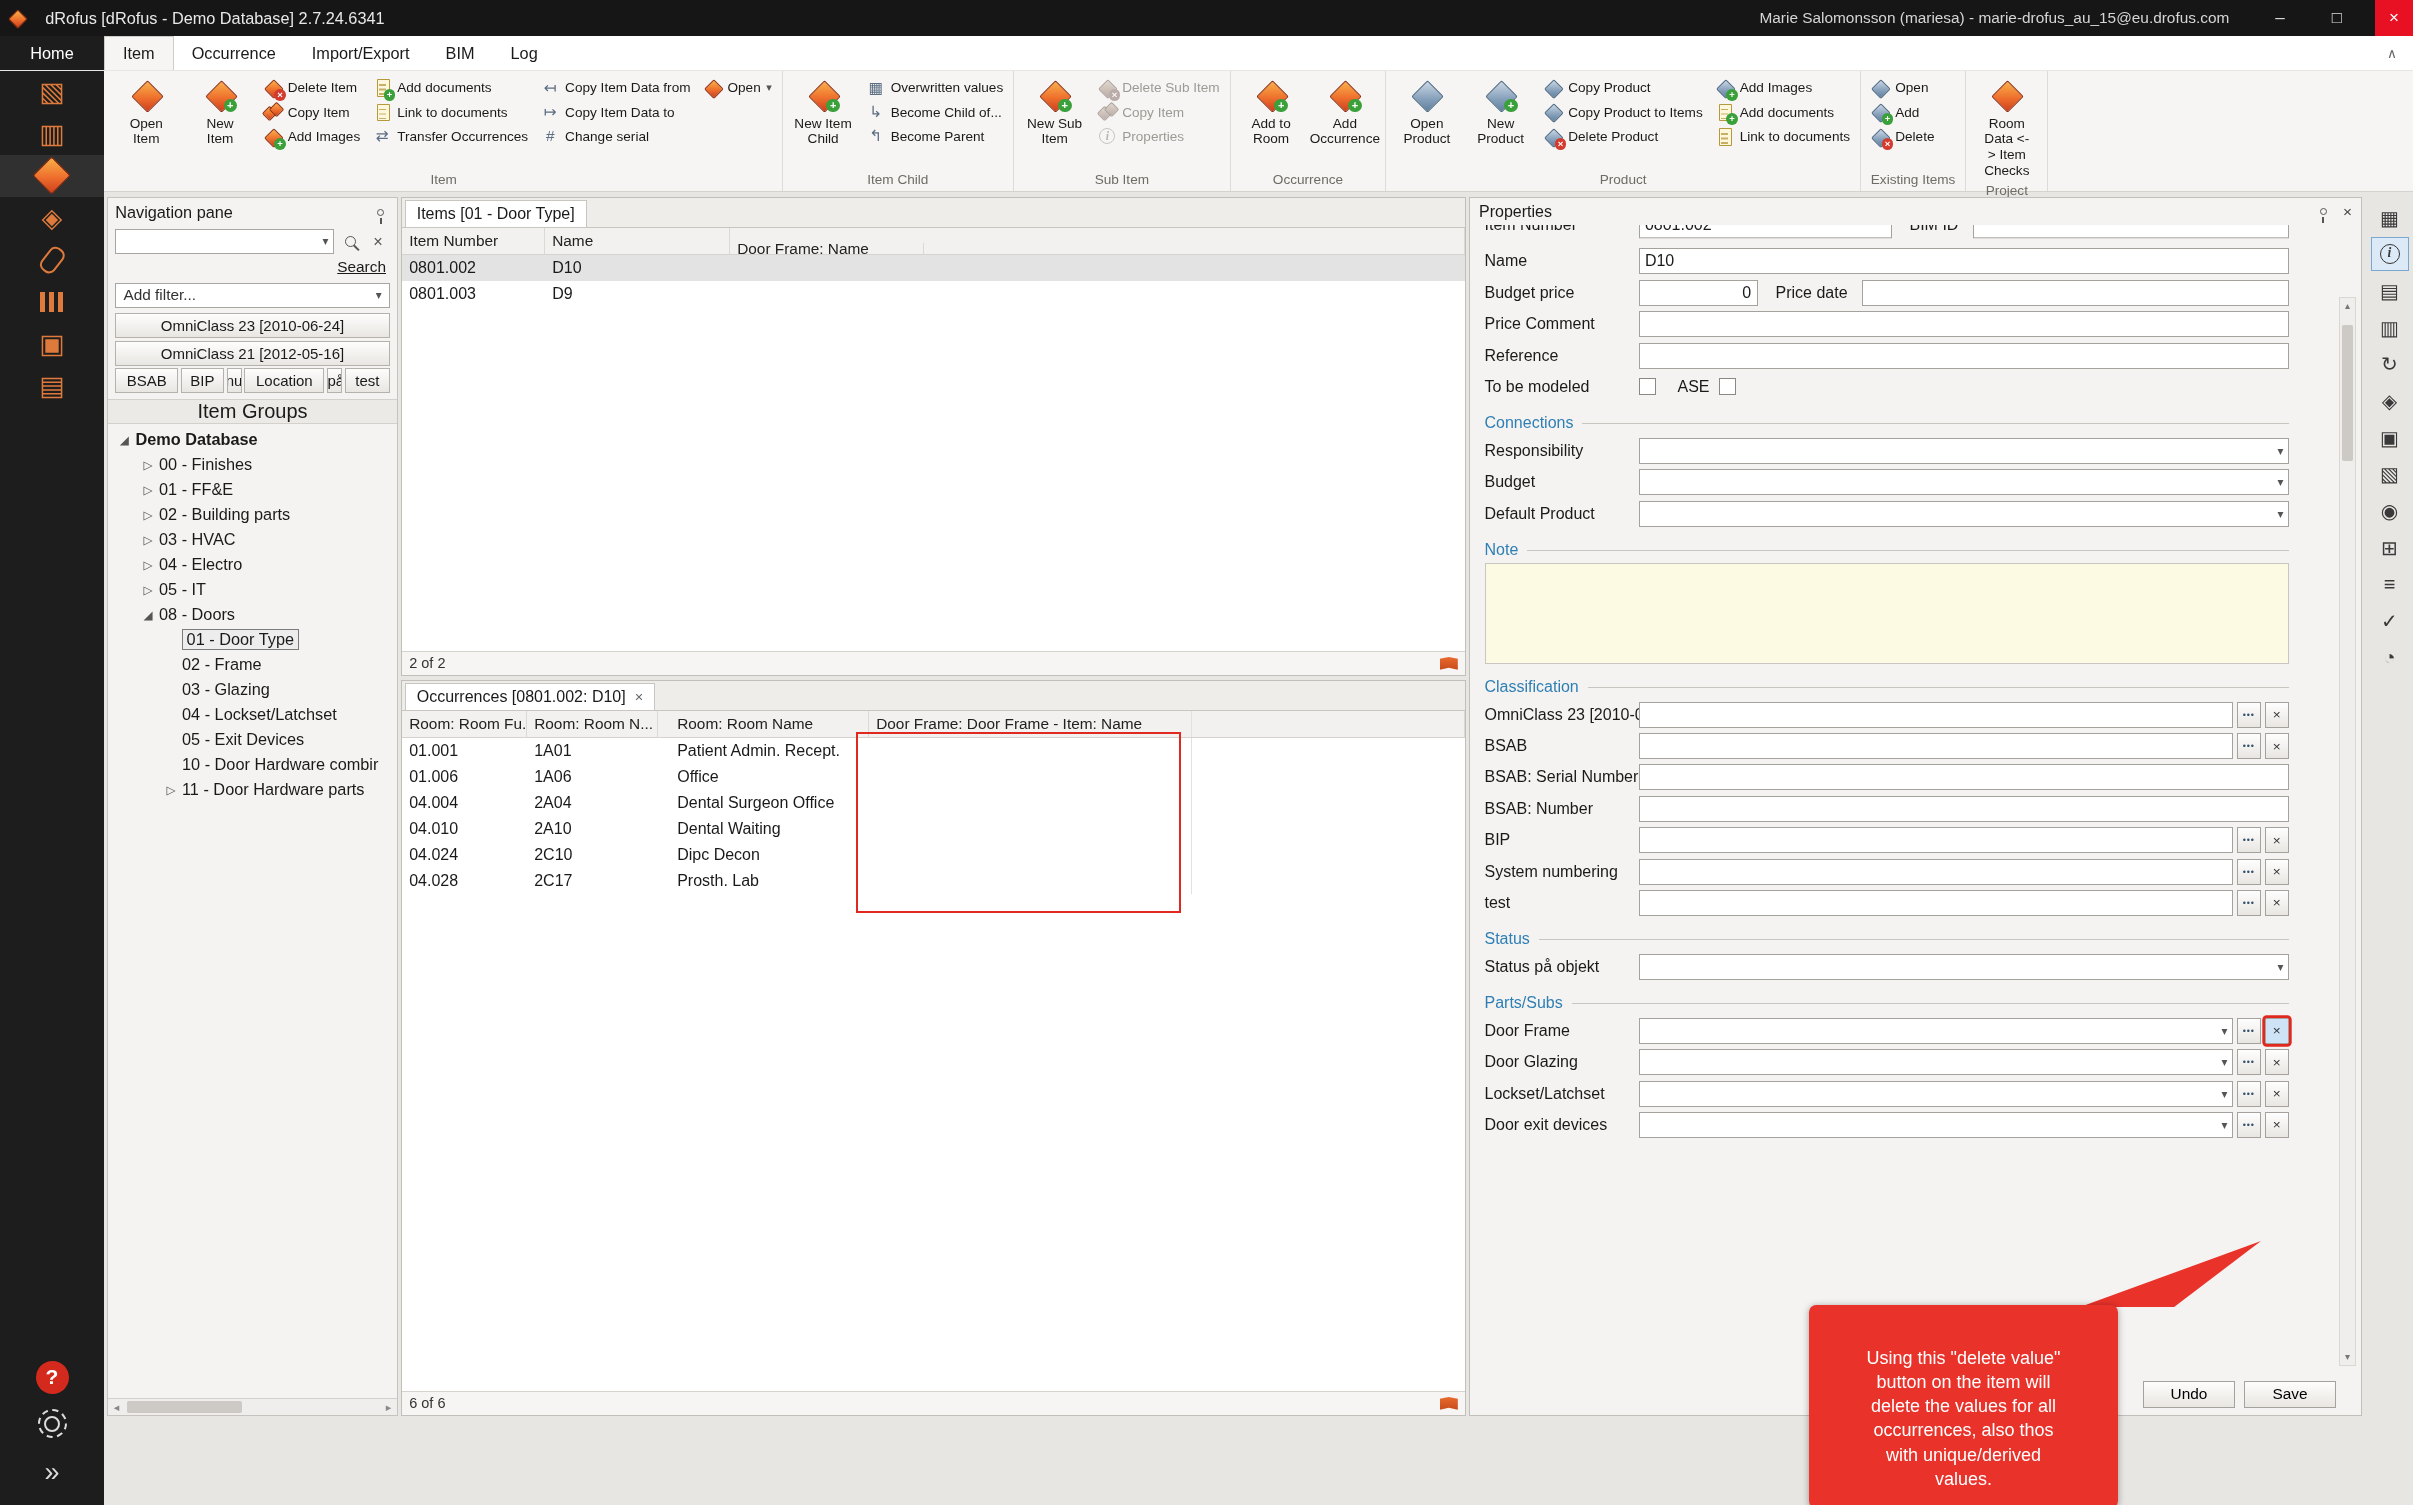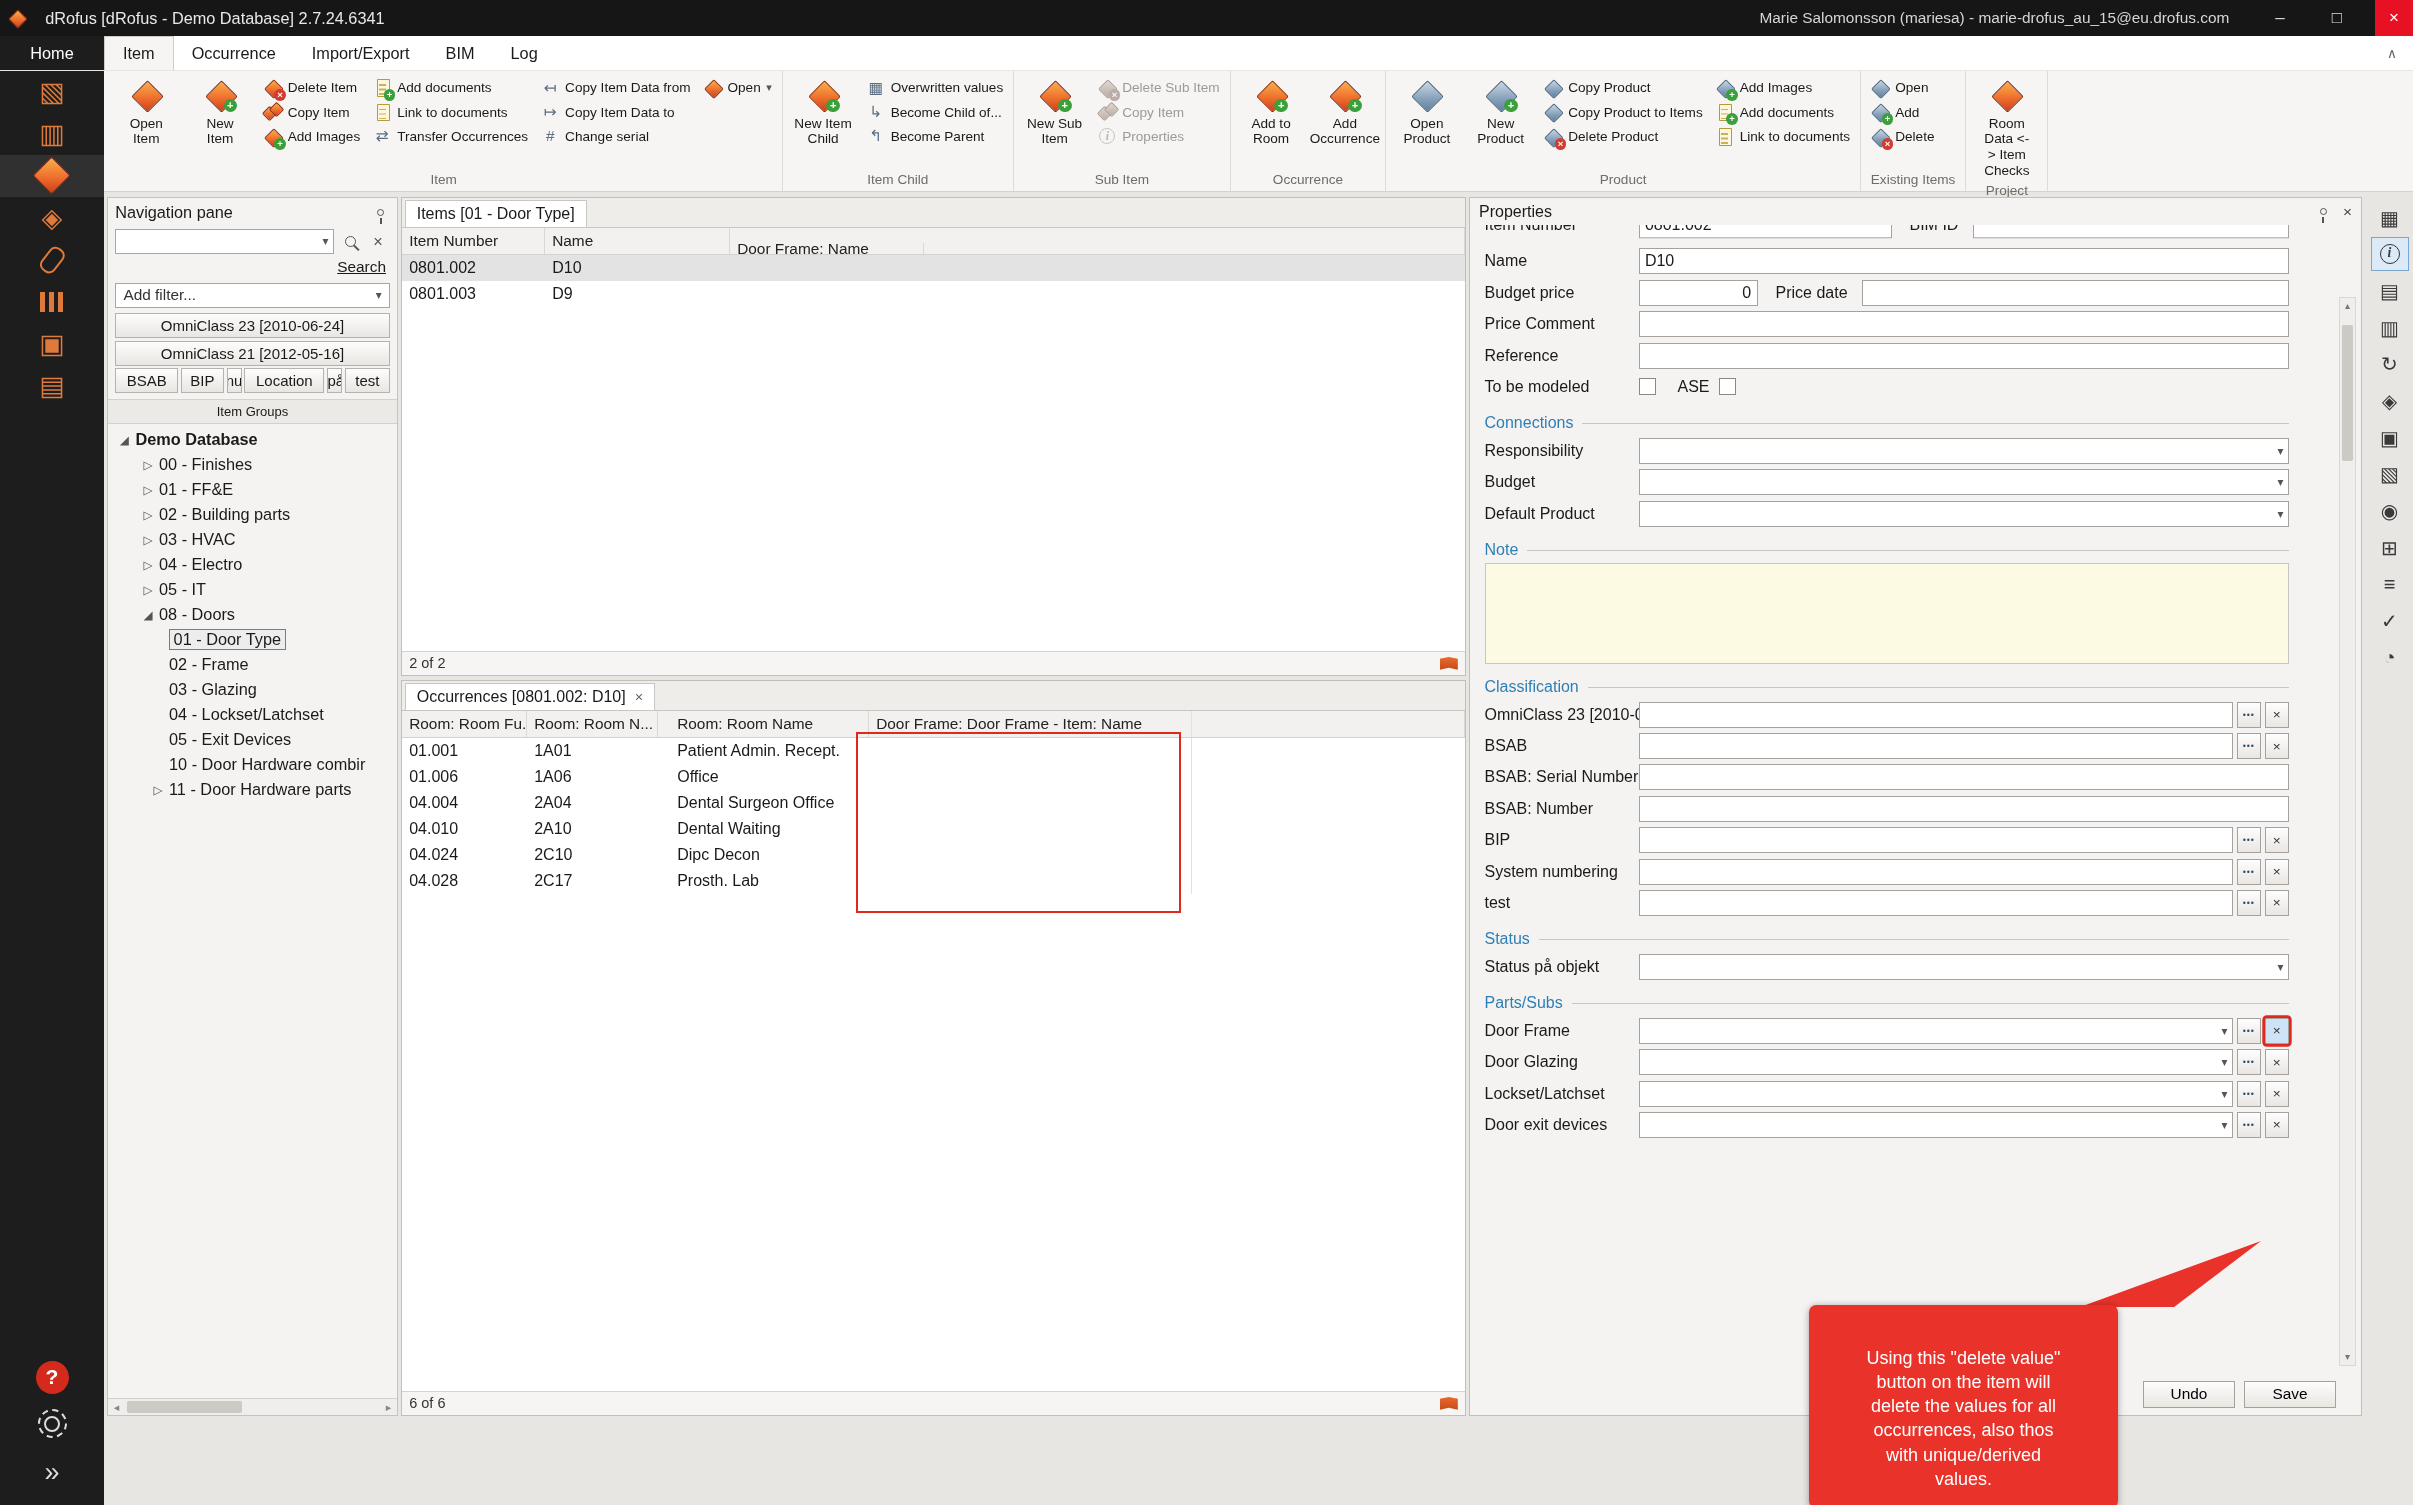--- a/index.html
+++ b/index.html
@@ -78,25 +78,25 @@
   .mag::after { content:""; position:absolute; width:7.2px; height:1.8px; background:#555; transform:rotate(45deg); right:-5.4px; bottom:-2.7px; }
   .searchlink { text-align:right; padding:2.7px 11px 4.5px; text-decoration:underline; font-size:15.4px; color:#1a1a1a; }
   .addfilter { margin:1.8px 7.2px 3.6px; height:25px; background:#fff; border:0.9px solid #a9a6a2; display:flex; align-items:center; padding:0 7.2px; font-size:15.4px; color:#333; }
   .addfilter .ddc { margin-left:auto; }
   .ddc { font-size:11.8px; color:#555; }
   .chips { display:flex; flex-wrap:wrap; gap:2.7px; padding:1.8px 7.2px 5.4px; }
   .chip { height:25px; display:flex; align-items:center; justify-content:center; background:linear-gradient(#fdfdfc,#e9e6e2); border:0.9px solid #b5b1ac; font-size:15px; padding:0 3.6px; white-space:nowrap; overflow:hidden; }
   .chip.full { flex:0 0 100%; }
   .chip.fx70 { flex:0 0 63px; } .chip.fx48 { flex:0 0 43px; } .chip.fx86 { flex:0 0 80px; } .chip.fx52 { flex:0 0 45px; }
   .chip.grow { flex:1; }
-  .groups-header { height:25px; background:#eceae6; border-top:0.9px solid #d4d1cd; border-bottom:0.9px solid #d4d1cd; display:flex; align-items:center; justify-content:center; font-size:13px; }
+  .groups-header { height:25px; background:#eceae6; border-top:0.9px solid #d4d1cd; border-bottom:0.9px solid #d4d1cd; display:flex; align-items:center; justify-content:center; font-size:20px; }
   .tree { flex:1; overflow:hidden; padding-top:3.6px; }
   .treeitem { height:25px; display:flex; align-items:center; font-size:16.3px; white-space:nowrap; overflow:hidden; }
   .arrow { width:22px; text-align:center; color:#555; font-size:11.8px; flex:none; }
-  .lvl0 { padding-left:5.4px; } .lvl1 { padding-left:29px; } .lvl2 { padding-left:39px; }
+  .lvl0 { padding-left:5.4px; } .lvl1 { padding-left:29px; } .lvl2 { padding-left:52px; }
   .treeitem.bold .tlabel { font-weight:bold; }
   .treeitem.selected .tlabel { background:#ededed; border:0.9px solid #7b7b7b; padding:0 3.6px; }
   .hscroll { height:17px; background:#f0eeec; border-top:0.9px solid #d4d1cd; display:flex; align-items:center; }
   .sarr { width:17px; text-align:center; color:#888; font-size:11px; }
   .htrack { flex:1; height:100%; position:relative; }
   .hthumb { position:absolute; left:1.8px; top:1.8px; height:12.7px; width:45%; background:#cdc9c4; border-radius:1.8px; }
 
   
   .panel { position:absolute; background:#fff; border:0.9px solid #c2bfbb; display:flex; flex-direction:column; }
   .items-panel { left:401px; top:197px; width:1065px; height:479px; }

